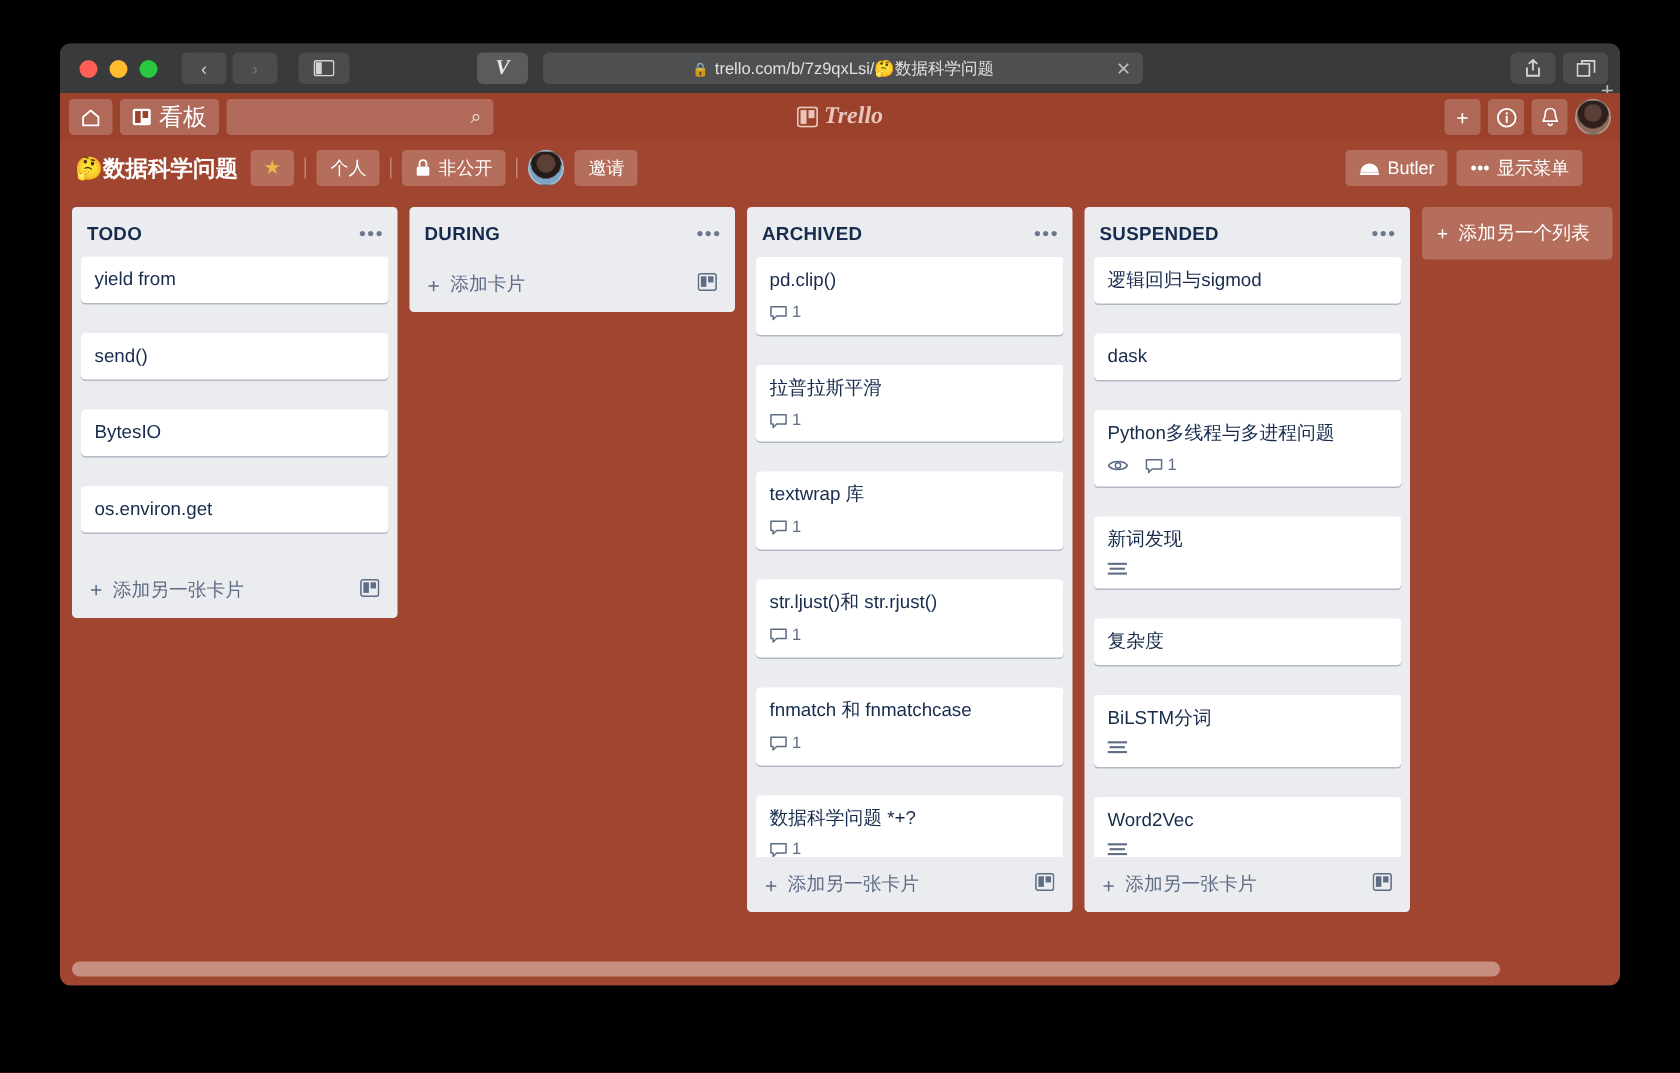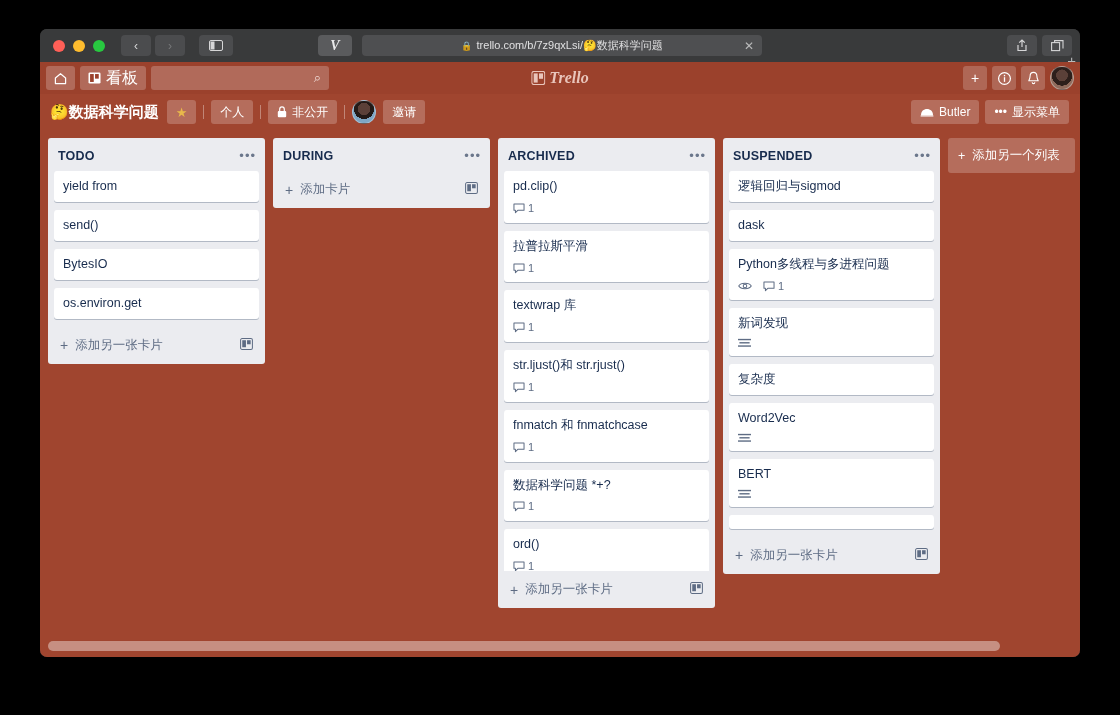--- a/index.html
+++ b/index.html
@@ -153,21 +153,21 @@
     margin: 0 7px;
   }
   .star { color: #e8b84b; font-size: 13px; }
   .bh-avatar {
     width: 24px; height: 24px; border-radius: 50%;
     background: radial-gradient(circle at 50% 36%, #5b4038 0 34%, #241a17 35% 56%, #7ea6c4 57% 100%);
     border: 1px solid rgba(255,255,255,.3);
     margin-right: 7px;
   }
   .bh-right {
-    position: absolute; right: 11px;
+    position: absolute; right: 25px;
     display: flex; align-items: flex-start; gap: 6px;
   }
 
   
   .canvas {
     position: relative;
     height: calc(628px - 33px - 32px - 36px);
     background: #a0452f;
     padding: 8px 0 0 8px;
     display: flex;
@@ -203,21 +203,21 @@
   .cards.scrolling { max-height: 400px; }
   .cards::-webkit-scrollbar { width: 8px; }
   .cards::-webkit-scrollbar-thumb { background: #c4c9d4; border-radius: 4px; }
   .cards::-webkit-scrollbar-track { background: transparent; }
 
   .card {
     background: #fff;
     border-radius: 3px;
     box-shadow: 0 1px 0 rgba(9,30,66,.25);
     padding: 7px 8px 7px 9px;
-    margin-bottom: 8px;
+    margin-bottom: 20px;
     color: #172b4d;
     font-size: 12.5px;
     line-height: 1.35;
   }
   .card-badges {
     display: flex; align-items: center; gap: 11px;
     margin-top: 6px; color: #5e6c84; font-size: 11px;
   }
   .badge { display: flex; align-items: center; gap: 3px; }
   .badge svg { display: block; }
@@ -565,20 +565,32 @@
                     <rect x="1.5" y="4" width="11" height="1.5" fill="#5e6c84"></rect>
                     <rect x="0" y="7.5" width="14" height="1.5" fill="#5e6c84"></rect>
                   </svg>
                 </span>
               </div>
             </div>
             <div class="card">
               <div>复杂度</div>
             </div>
             <div class="card">
+              <div>BiLSTM分词</div>
+              <div class="card-badges">
+                <span class="badge">
+                  <svg width="13" height="11" viewBox="0 0 14 11">
+                    <rect x="0" y="0.5" width="14" height="1.5" fill="#5e6c84"></rect>
+                    <rect x="1.5" y="4" width="11" height="1.5" fill="#5e6c84"></rect>
+                    <rect x="0" y="7.5" width="14" height="1.5" fill="#5e6c84"></rect>
+                  </svg>
+                </span>
+              </div>
+            </div>
+            <div class="card">
               <div>Word2Vec</div>
               <div class="card-badges">
                 <span class="badge">
                   <svg width="13" height="11" viewBox="0 0 14 11">
                     <rect x="0" y="0.5" width="14" height="1.5" fill="#5e6c84"></rect>
                     <rect x="1.5" y="4" width="11" height="1.5" fill="#5e6c84"></rect>
                     <rect x="0" y="7.5" width="14" height="1.5" fill="#5e6c84"></rect>
                   </svg>
                 </span>
               </div>

